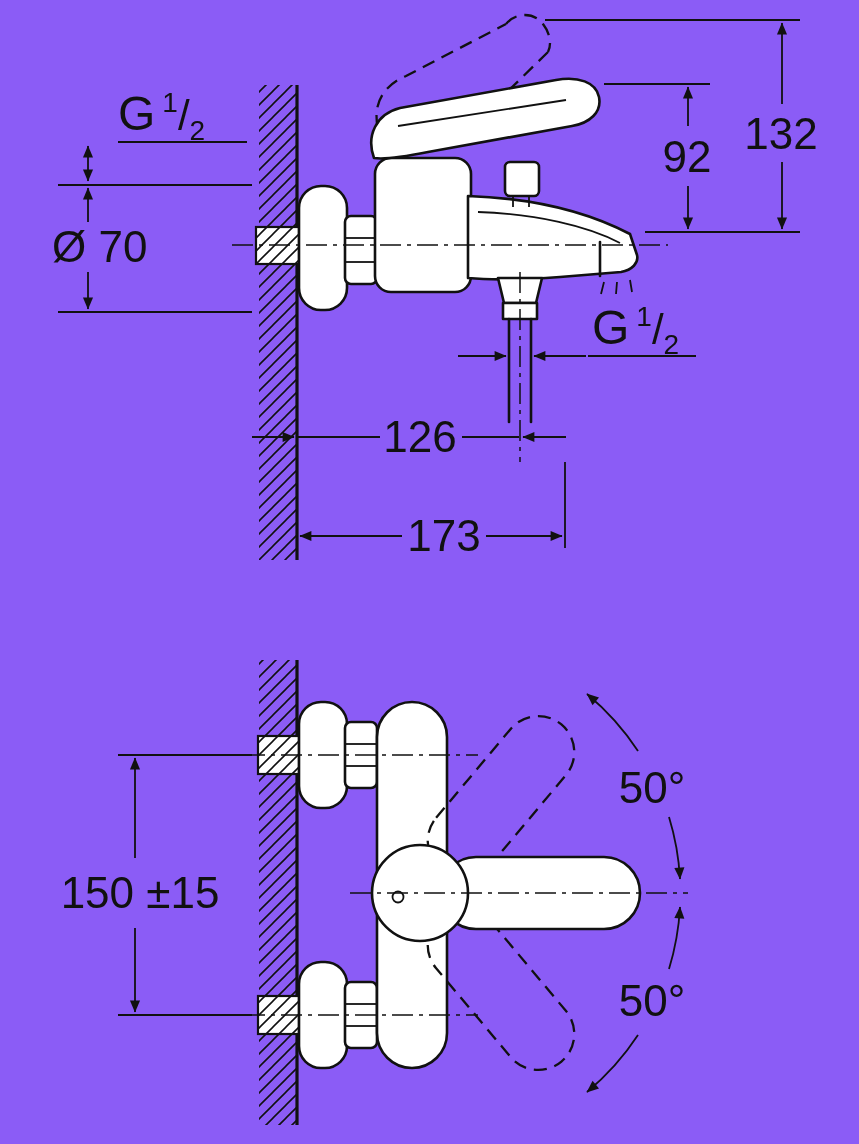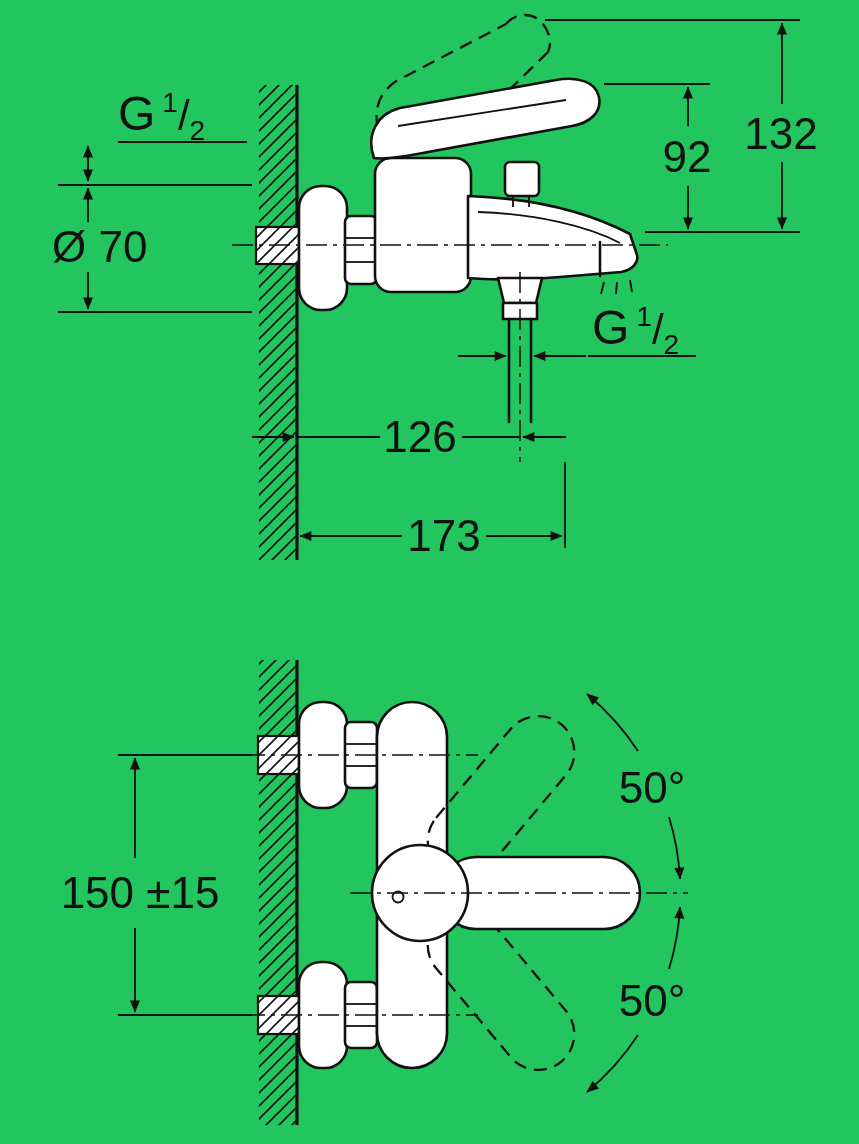--- a/index.html
+++ b/index.html
@@ -1,17 +1,17 @@
 <!DOCTYPE html>
 <html style="--line: #111111;"><head>
 <meta charset="utf-8">
 <style>
   :root { --line: #111111; }
   html, body { margin: 0; padding: 0; background: #ffffff; }
-  .canvas { position: relative; width: 859px; height: 1144px; background: #22c55e; overflow: hidden; }
+  .canvas { position: relative; width: 859px; height: 1144px; background: #8b5cf6; overflow: hidden; }
   svg { display: block; }
   .outline { fill: #ffffff; stroke: var(--line); stroke-width: 2.6; stroke-linejoin: round; }
   .stroke  { fill: none; stroke: var(--line); stroke-width: 2.6; stroke-linecap: round; stroke-linejoin: round; }
   .thin    { fill: none; stroke: var(--line); stroke-width: 1.8; }
   .wall    { fill: none; stroke: var(--line); stroke-width: 3.2; }
   .dash    { fill: none; stroke: var(--line); stroke-width: 2.3; stroke-dasharray: 13 8; stroke-linejoin: round; }
   .cl      { fill: none; stroke: var(--line); stroke-width: 1.5; stroke-dasharray: 21 6 4 6; }
   .hatchfill { fill: url(#hatch); stroke: var(--line); stroke-width: 2.2; }
   .hatchband { fill: url(#hatch); stroke: none; }
   .dimtext { font-family: "Liberation Sans", "DejaVu Sans", sans-serif; font-size: 44px; fill: var(--line); }

